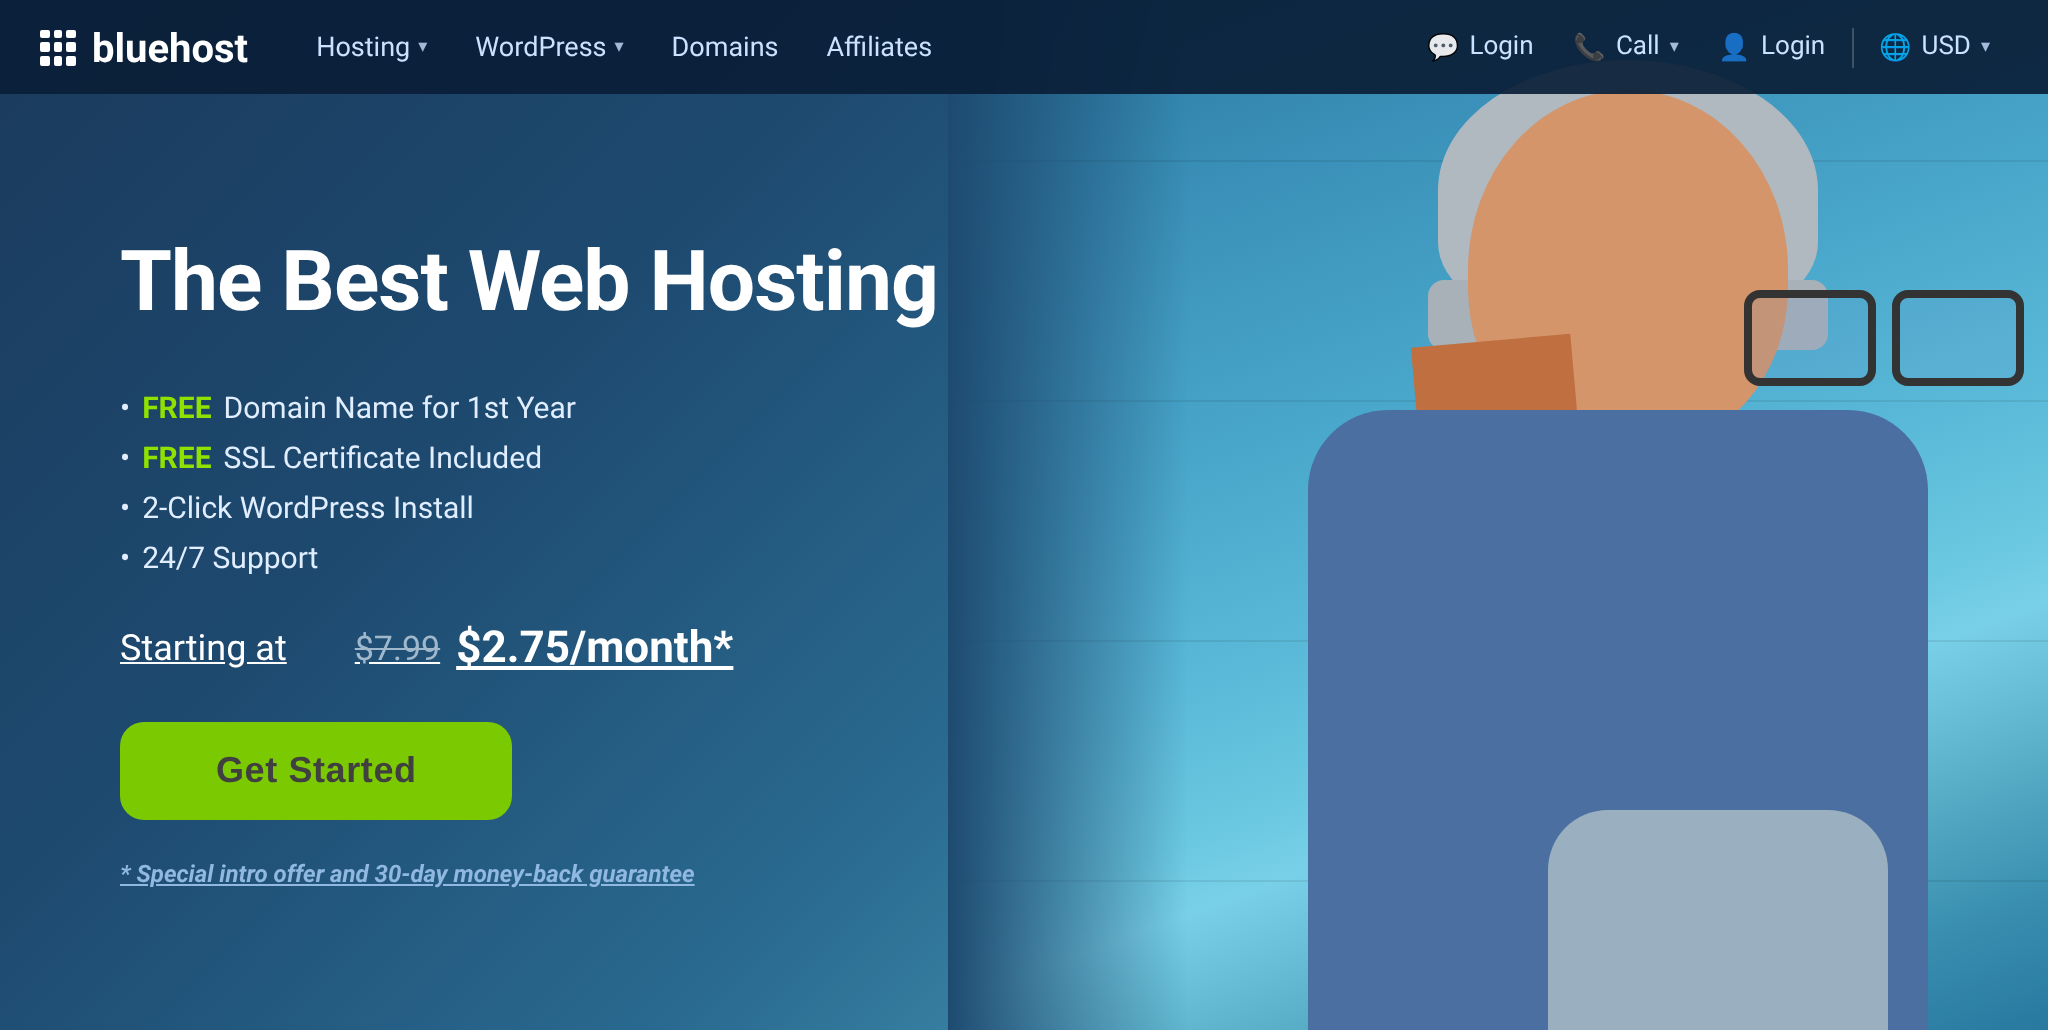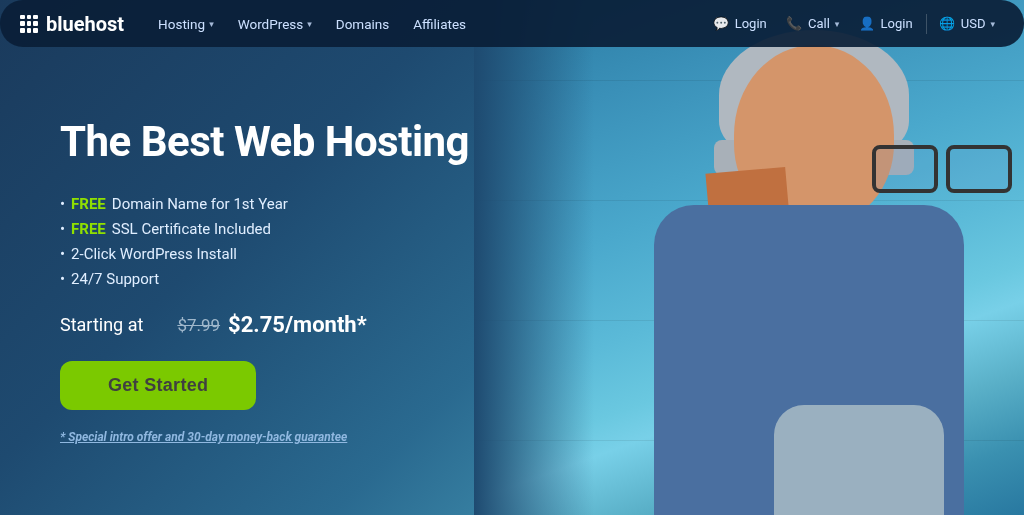--- a/index.html
+++ b/index.html
@@ -14,21 +14,20 @@
     
     nav {
       position: absolute;
       top: 0; left: 0; right: 0;
       height: 47px;
       background: rgba(10, 30, 55, 0.92);
       display: flex;
       align-items: center;
       padding: 0 20px;
       z-index: 10;
-      border-radius: 23px;
     }
 
     .nav-logo {
       display: flex;
       align-items: center;
       gap: 8px;
       color: #fff;
       font-size: 20px;
       font-weight: 700;
       margin-right: 24px;
@@ -274,20 +273,21 @@
       font-weight: 700;
     }
 
     .hero-pricing {
       color: #ffffff;
       font-size: 18px;
       margin-bottom: 24px;
       display: flex;
       align-items: center;
       gap: 8px;
+      text-decoration: underline;
     }
 
     .price-old {
       text-decoration: line-through;
       color: #a0b8cc;
       font-size: 17px;
       margin-left: 26px;
     }
 
     .price-new {

